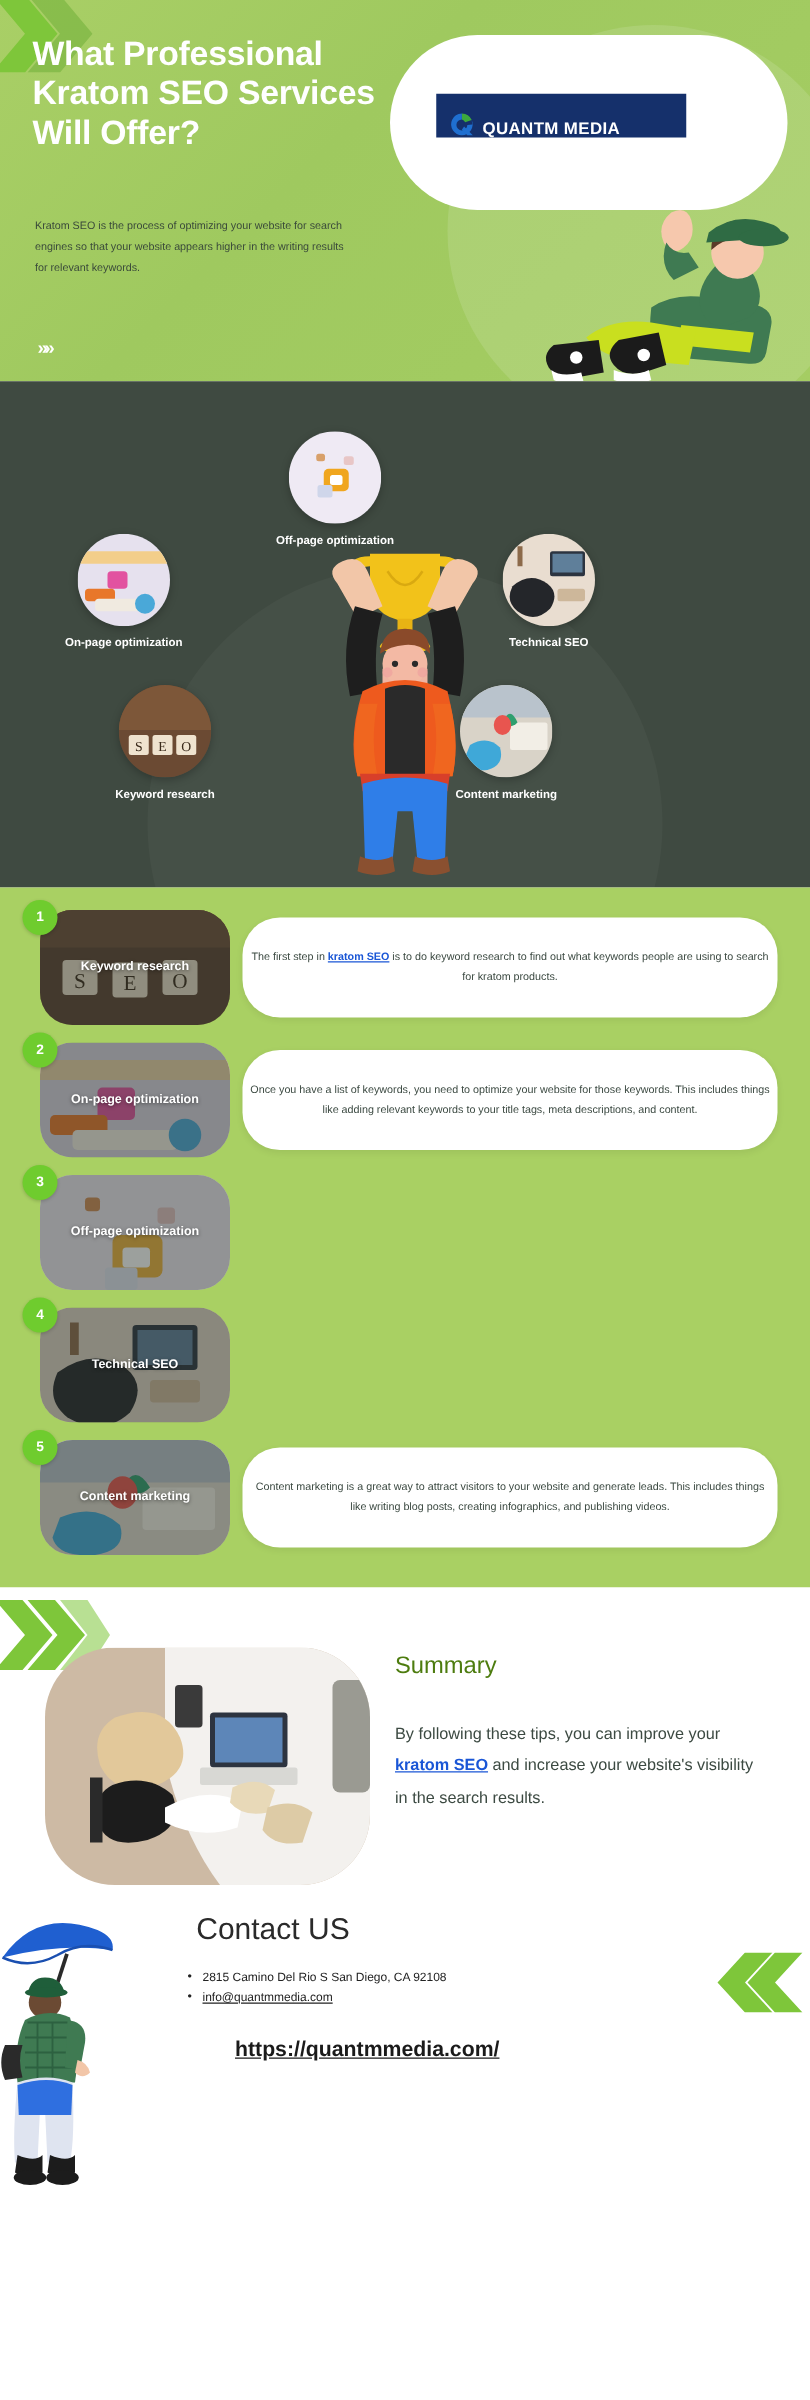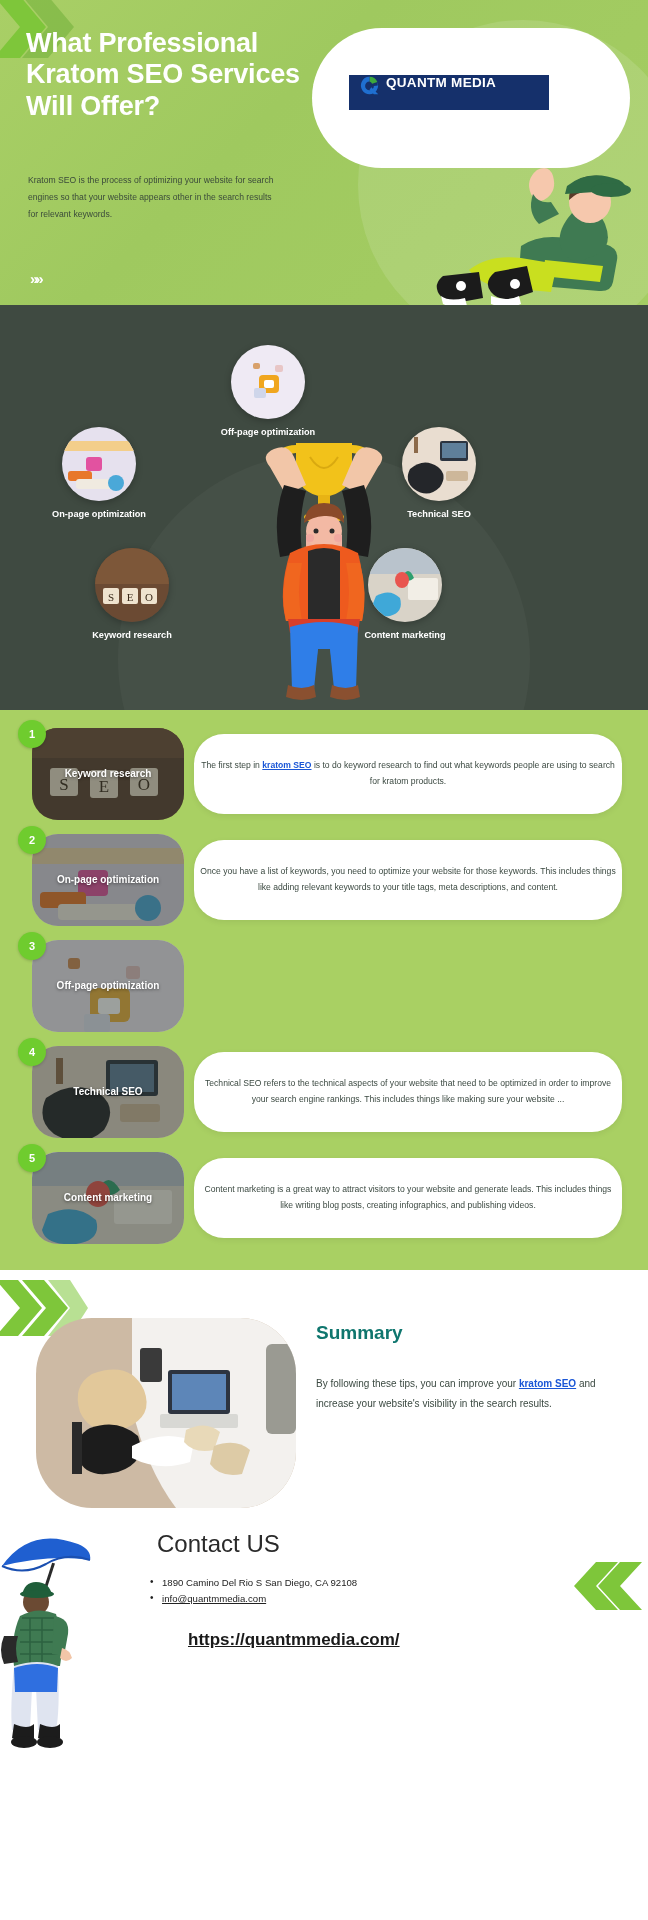--- a/index.html
+++ b/index.html
@@ -44,21 +44,21 @@
   }
   .logo-bubble {
     position: absolute; left: 312px; top: 28px;
     width: 318px; height: 140px;
     background: #ffffff; border-radius: 72px;
   }
   .logo-box {
     position: absolute; left: 37px; top: 47px;
     width: 200px; height: 35px;
     background: #15306b;
-    display: flex; align-items: flex-start; gap: 6px;
+    display: flex; align-items: flex-end; gap: 6px;
     padding-left: 10px;
   }
   .logo-mark { width: 21px; height: 21px; position: relative; flex: 0 0 auto; }
   .logo-text { color:#ffffff; font-size: 13.5px; font-weight: 800; letter-spacing: 0.3px; }
 
   
   .hero-person { position:absolute; right: 8px; top: 150px; width: 215px; height: 160px; }
 
   
   .wheel {
@@ -129,25 +129,25 @@
   .footer { position: relative; width: 648px; height: 650px; background: #ffffff; }
   .footer-chev-l { position:absolute; left:-4px; top: 10px; }
   .footer-chev-r { position:absolute; right: 4px; top: 292px; }
 
   .summary-img {
     position: absolute; left: 36px; top: 48px;
     width: 260px; height: 190px; border-radius: 56px; overflow: hidden;
   }
   .summary-title {
     position: absolute; left: 316px; top: 52px;
-    font-size: 19px; font-weight: 700; color: #0f766e;
+    font-size: 19px; font-weight: 400; color: #4d7c0f;
   }
   .summary-text {
     position: absolute; left: 316px; top: 104px; width: 290px;
-    font-size: 10px; line-height: 1.95; color: #3c4a42; font-weight: 500;
+    font-size: 13px; line-height: 1.95; color: #3c4a42; font-weight: 500;
   }
   .contact-title {
     position: absolute; left: 157px; top: 260px;
     font-size: 24px; color: #2a2a2a; font-weight: 500;
   }
   .contact-list {
     position: absolute; left: 150px; top: 306px;
     list-style: none;
   }
   .contact-list li {
@@ -173,21 +173,21 @@
     <div class="hero-blob"></div>
 
     <div class="hero-chevrons-tl">
       <svg width="80" height="62" viewBox="0 0 80 62">
         <path d="M0 0 L26 0 L52 31 L26 62 L0 62 L26 31 Z" fill="#7ec63a"></path>
         <path d="M28 0 L54 0 L80 31 L54 62 L28 62 L54 31 Z" fill="#4f9e1f" opacity="0.35"></path>
       </svg>
     </div>
 
     <h1 class="hero-title">What Professional Kratom SEO Services Will Offer?</h1>
-    <p class="hero-sub">Kratom SEO is the process of optimizing your website for search engines so that your website appears other in the search results for relevant keywords.</p>
+    <p class="hero-sub">Kratom SEO is the process of optimizing your website for search engines so that your website appears higher in the writing results for relevant keywords.</p>
     <div class="hero-arrows">»»</div>
 
     <div class="logo-bubble">
       <div class="logo-box">
         <span class="logo-mark">
           <svg width="21" height="21" viewBox="0 0 24 24">
             <path d="M12 2 A10 10 0 0 1 21 8 L15 10 A5 5 0 0 0 12 7.5 Z" fill="#3da93d"></path>
             <path d="M21 8 A10 10 0 0 1 12 22 A10 10 0 0 1 3 8 A10 10 0 0 1 12 2 L12 7.5 A5 5 0 1 0 17 12.5 L21.5 12 Z" fill="#1f6fd0"></path>
             <path d="M14 14 L22 22 L17 22 L12 17 Z" fill="#1f6fd0"></path>
           </svg>
@@ -388,23 +388,20 @@
             <rect width="152" height="92" fill="#ded2c4"></rect>
             <rect x="74" y="14" width="52" height="36" rx="3" fill="#2c3440"></rect>
             <rect x="78" y="18" width="44" height="28" fill="#5f7f9a"></rect>
             <path d="M14 52 q28 -20 54 -4 q18 14 4 36 q-22 20 -50 4 q-18 -14 -8 -36 Z" fill="#24262a"></path>
             <rect x="88" y="58" width="40" height="18" rx="3" fill="#cdb79a"></rect>
             <rect x="24" y="12" width="7" height="26" fill="#8c6a4a"></rect>
           </svg>
         <div class="shade"></div>
         <div class="t-label">Technical SEO</div>
       </div>
-      <div class="step-card">
-        <p>Technical SEO refers to the technical aspects of your website that need to be optimized in order to improve your search engine rankings. This includes things like making sure your website ...</p>
-      </div>
     </div>
 
     <div class="step-row">
       <div class="step-num">5</div>
       <div class="step-thumb">
         <svg style="position:absolute;inset:0;width:100%;height:100%" viewBox="0 0 152 92" preserveAspectRatio="none">
             <rect width="152" height="92" fill="#ded8cd"></rect>
             <rect y="0" width="152" height="34" fill="#b9c3cc"></rect>
             <rect x="82" y="38" width="58" height="34" rx="3" fill="#f2eee6"></rect>
             <path d="M66 38 q10 -20 22 0 q-10 10 -22 0 Z" fill="#2f9f6f"></path>
@@ -456,21 +453,21 @@
       </svg>
     </div>
 
     <h2 class="summary-title">Summary</h2>
     <p class="summary-text">
       <span>By following these tips, you can improve your </span><a class="link" href="#">kratom SEO</a><span> and increase your website's visibility in the search results.</span>
     </p>
 
     <h2 class="contact-title">Contact US</h2>
     <ul class="contact-list">
-      <li>1890 Camino Del Rio S San Diego, CA 92108</li>
+      <li>2815 Camino Del Rio S San Diego, CA 92108</li>
       <li><a href="#">info@quantmmedia.com</a></li>
     </ul>
 
     <a class="website" href="#">https://quantmmedia.com/</a>
 
     <svg class="umbrella-guy" viewBox="0 0 96 250">
       <path d="M2 58 q28 -40 76 -22 q14 6 12 16 q-40 -6 -88 6 Z" fill="#1f5fd0"></path>
       <path d="M2 58 q22 10 44 -2 q20 -12 44 -4" stroke="#1a4fb0" stroke-width="2" fill="none"></path>
       <rect x="44" y="54" width="3" height="56" fill="#2a2a2a" transform="rotate(18 46 80)"></rect>
       <path d="M54 106 q6 6 0 10 q-6 2 -6 -6 Z" fill="#2a2a2a"></path>

